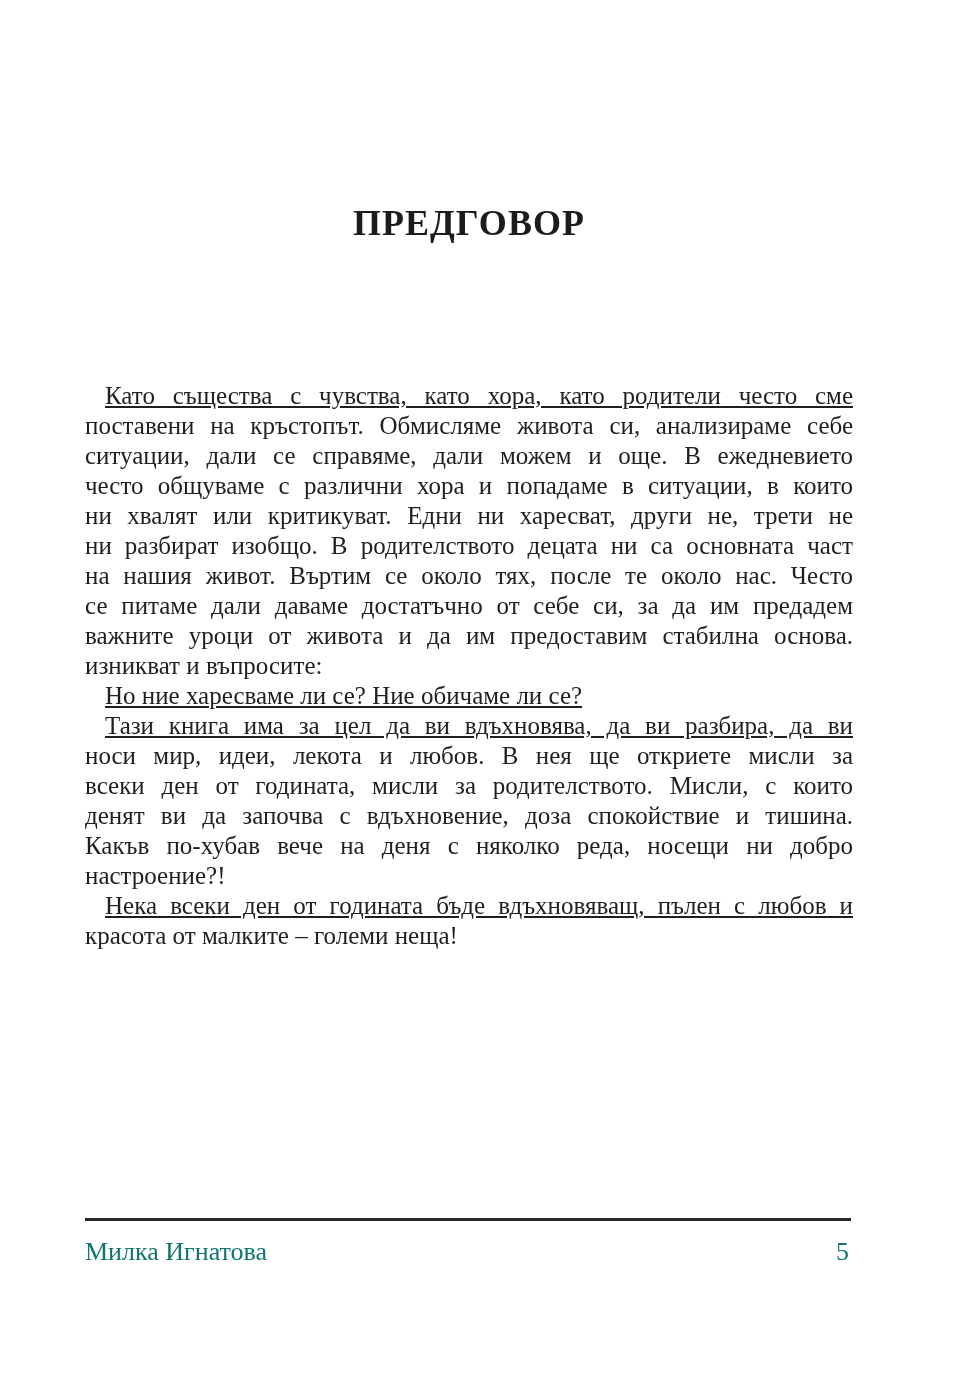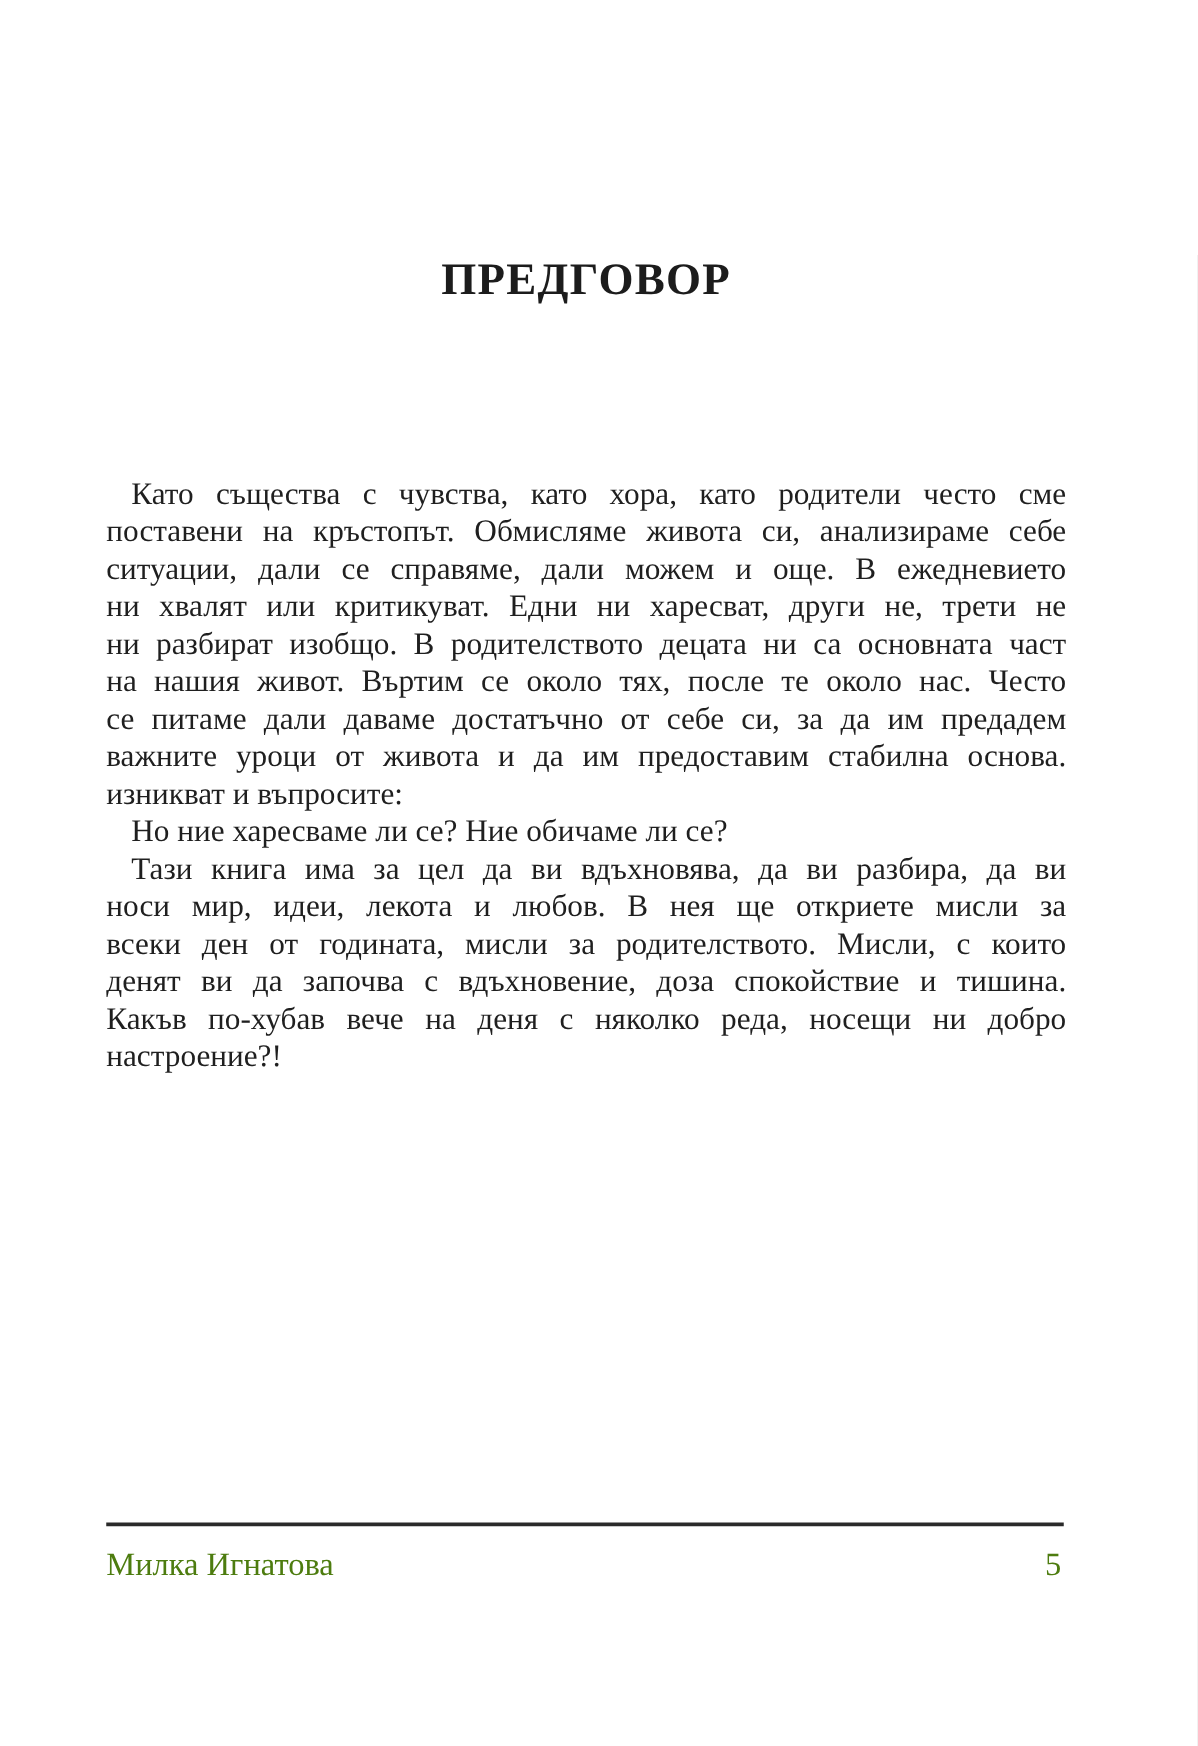--- a/index.html
+++ b/index.html
@@ -33,74 +33,79 @@
     font-size: 25px;
     line-height: 30px;
     color: #1f1f1f;
   }
   .para { width: 100%; }
   .line {
     text-align: justify;
     text-align-last: justify;
   }
   .line.last { text-align-last: left; }
-  .line.indent { text-indent: 20px; }
+  .line.indent { text-indent: 20px; text-decoration: underline; }
   .footer-rule {
     position: absolute;
     top: 1218px;
     left: 85px;
     width: 766px;
     height: 3px;
     background: #2a2a2a;
   }
   .footer-row {
     position: absolute;
     top: 1236px;
     left: 85px;
     width: 766px;
     display: flex;
     justify-content: space-between;
     align-items: baseline;
     font-size: 26px;
     line-height: 32px;
-    color: #4d7c0f;
+    color: #0f766e;
   }
   .footer-author { text-align: left; }
   .footer-page-number { text-align: right; padding-right: 2px; }
 </style>
 </head>
 <body>
 
 <div class="page">
 
   <div class="chapter-title">ПРЕДГОВОР</div>
 
   <div class="body-text">
       <div class="para">
         <div class="line indent">Като същества с чувства, като хора, като родители често сме</div>
         <div class="line">поставени на кръстопът. Обмисляме живота си, анализираме себе</div>
         <div class="line">ситуации, дали се справяме, дали можем и още. В ежедневието</div>
+        <div class="line">често общуваме с различни хора и попадаме в ситуации, в които</div>
         <div class="line">ни хвалят или критикуват. Едни ни харесват, други не, трети не</div>
         <div class="line">ни разбират изобщо. В родителството децата ни са основната част</div>
         <div class="line">на нашия живот. Въртим се около тях, после те около нас. Често</div>
         <div class="line">се питаме дали даваме достатъчно от себе си, за да им предадем</div>
         <div class="line">важните уроци от живота и да им предоставим стабилна основа.</div>
         <div class="line last">изникват и въпросите:</div>
       </div>
       <div class="para">
         <div class="line indent last">Но ние харесваме ли се? Ние обичаме ли се?</div>
       </div>
       <div class="para">
         <div class="line indent">Тази книга има за цел да ви вдъхновява, да ви разбира, да ви</div>
         <div class="line">носи мир, идеи, лекота и любов. В нея ще откриете мисли за</div>
         <div class="line">всеки ден от годината, мисли за родителството. Мисли, с които</div>
         <div class="line">денят ви да започва с вдъхновение, доза спокойствие и тишина.</div>
         <div class="line">Какъв по-хубав вече на деня с няколко реда, носещи ни добро</div>
         <div class="line last">настроение?!</div>
       </div>
+      <div class="para">
+        <div class="line indent">Нека всеки ден от годината бъде вдъхновяващ, пълен с любов и</div>
+        <div class="line last">красота от малките – големи неща!</div>
+      </div>
     </div>
 
   <div class="footer-rule"></div>
 
   <div class="footer-row">
     <span class="footer-author">Милка Игнатова</span>
     <span class="footer-page-number">5</span>
   </div>
 
 </div>

